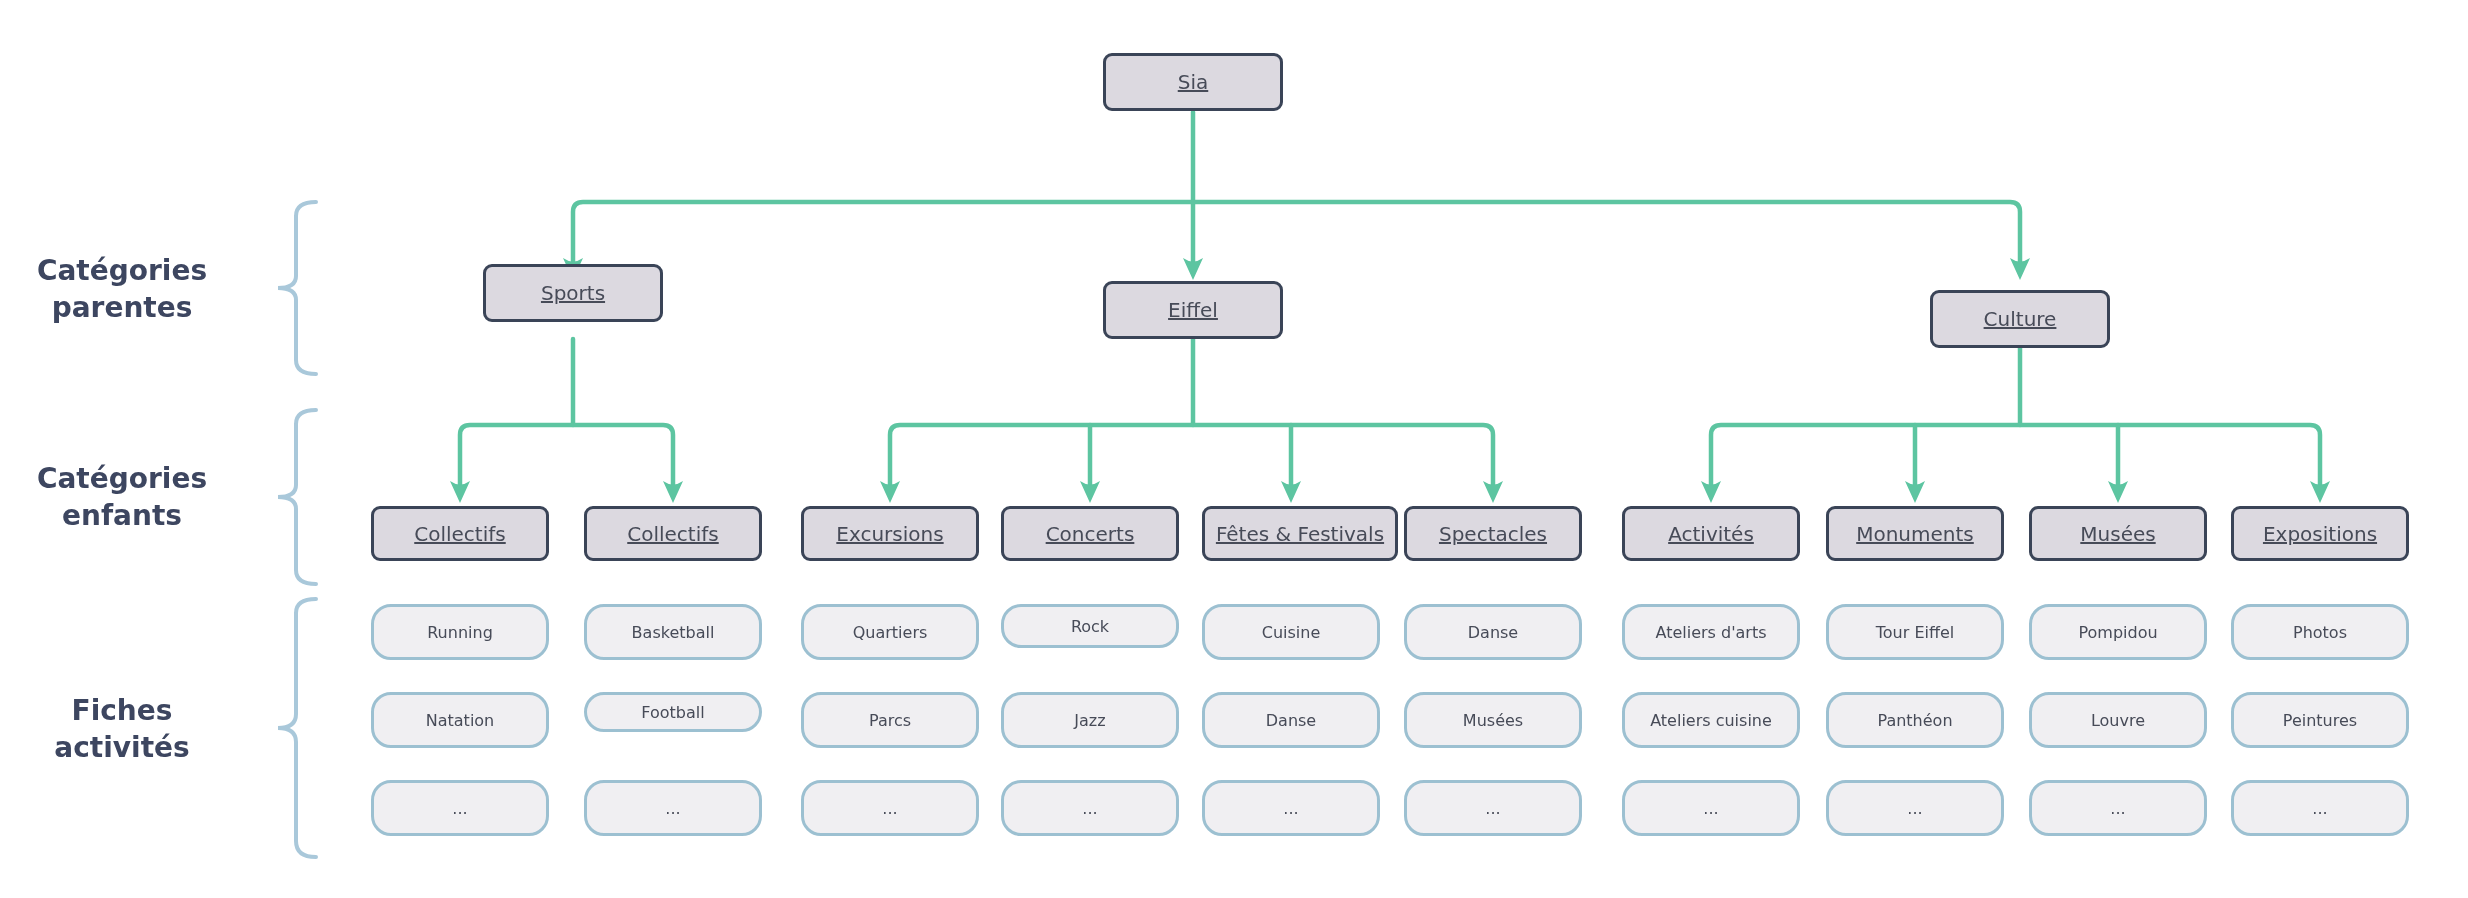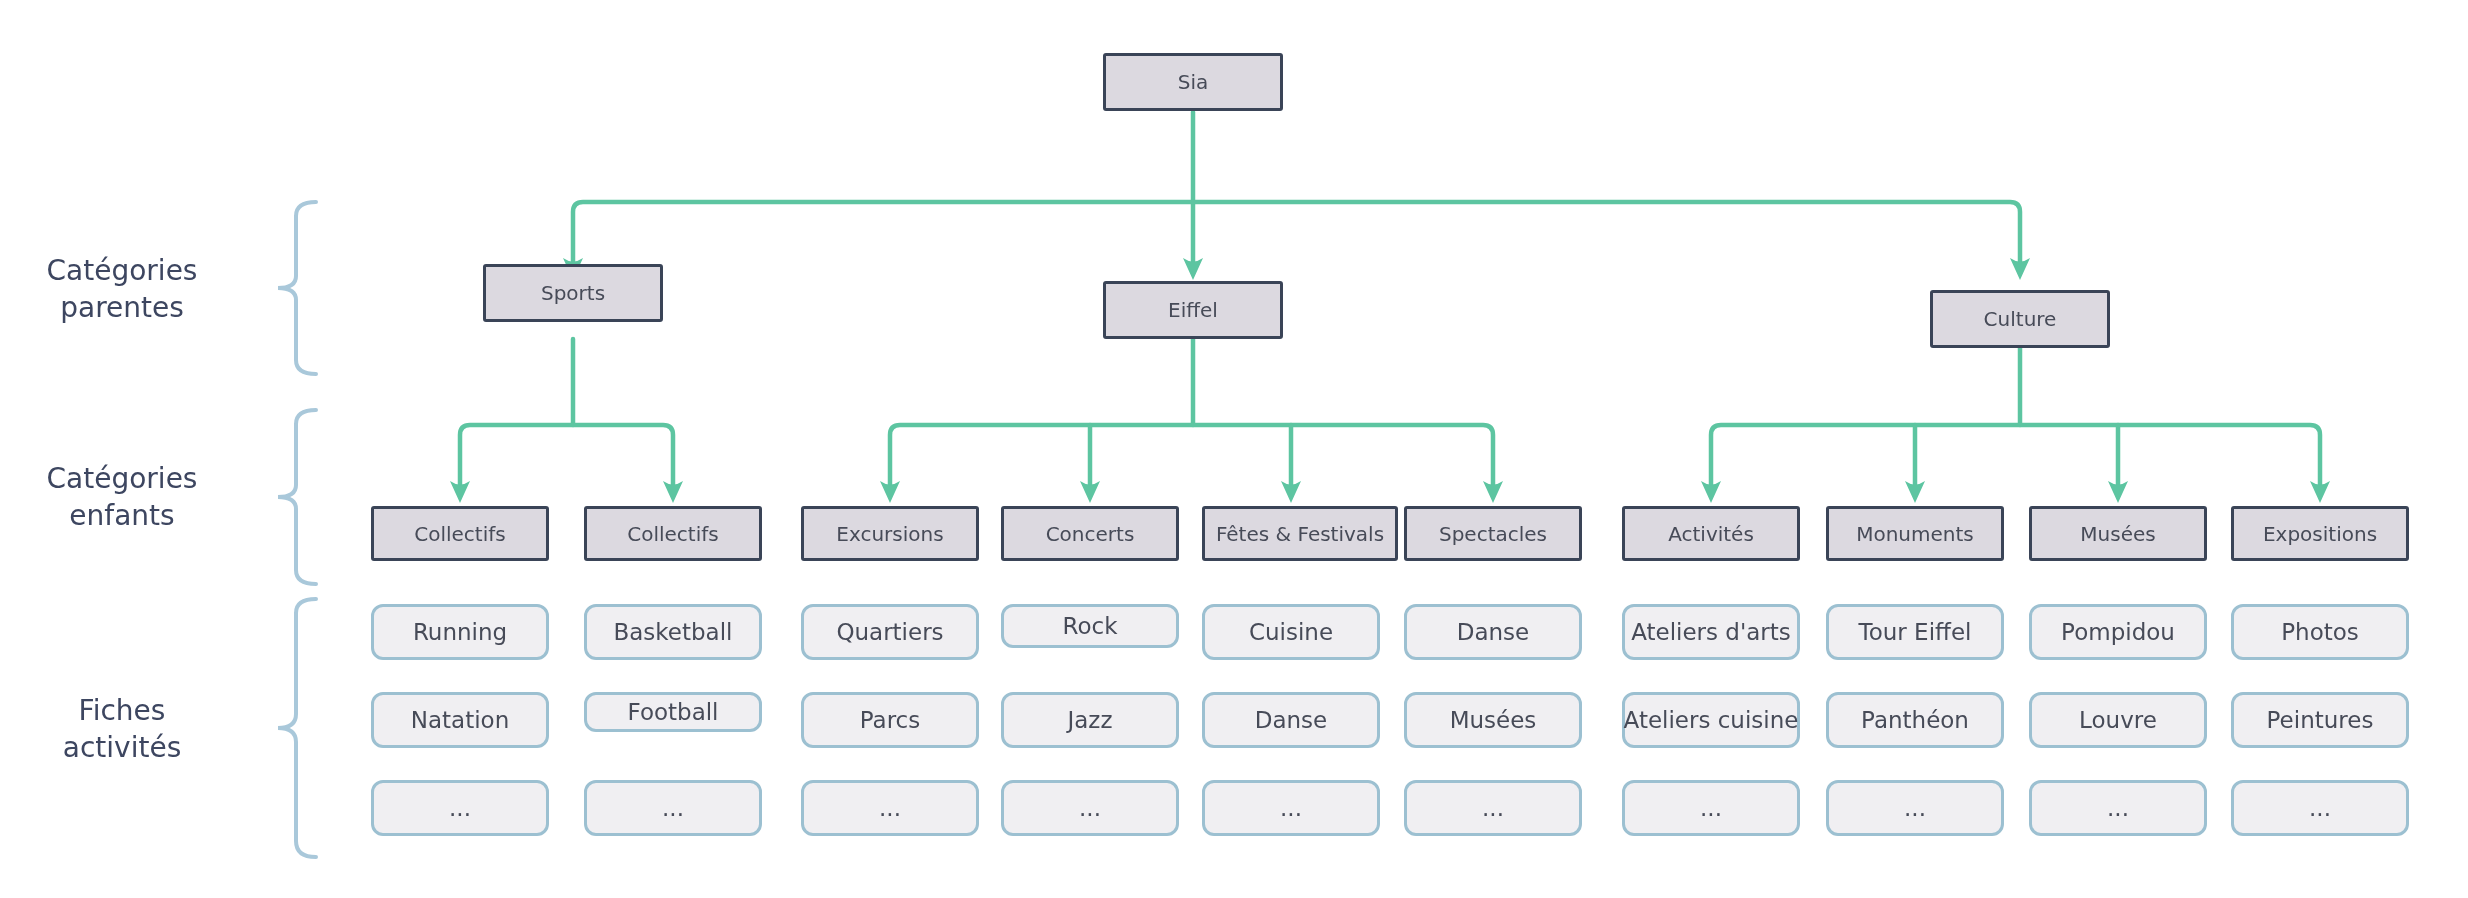--- a/index.html
+++ b/index.html
@@ -22,34 +22,35 @@
   .arrow{fill:var(--connector);stroke:none;}
   .brace{stroke:var(--brace);stroke-width:4;fill:none;stroke-linecap:round;}
   .node{
     position:absolute;z-index:2;box-sizing:border-box;
     display:flex;align-items:center;justify-content:center;
     white-space:nowrap;color:var(--node-text);
   }
   .cat{
     background:var(--cat-fill);
     border:3.5px solid var(--cat-border);
-    border-radius:3px;
+    border-radius:9px;
     font-size:20px;
+    text-decoration:underline;
   }
   .root-cat{font-size:20px;}
   .fiche{
     background:var(--fiche-fill);
     border:3px solid var(--fiche-border);
-    border-radius:12px;
-    font-size:23px;
+    border-radius:20px;
+    font-size:16px;
   }
   .side-label{
     position:absolute;z-index:2;left:0;width:244px;
     text-align:center;color:var(--label-text);
-    font-size:28px;line-height:37px;white-space:pre-line;
+    font-size:28px;line-height:37px;white-space:pre-line;font-weight:bold;
   }
 </style>
 <title>Sia</title></head>
 <body>
 
 <svg id="connector-canvas" width="2468" height="898" viewBox="0 0 2468 898">
 
   <path class="edge" d="M1193,112 V261"></path>
   <path class="edge" d="M573,261 V212 Q573,202 583,202 H2010 Q2020,202 2020,212 V261"></path>
   <path class="arrow" d="M563,258 Q573,265 583,258 L573,280 Z"></path>

